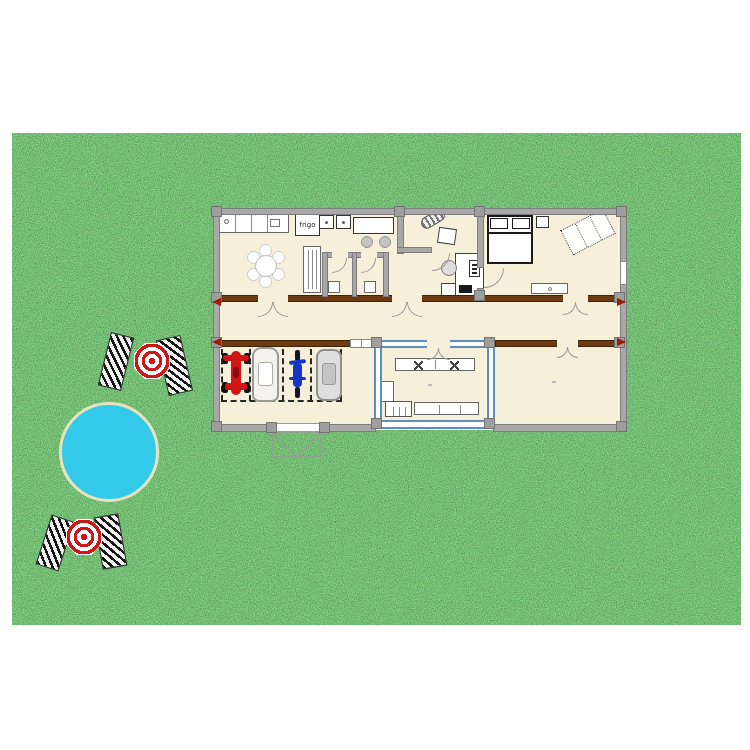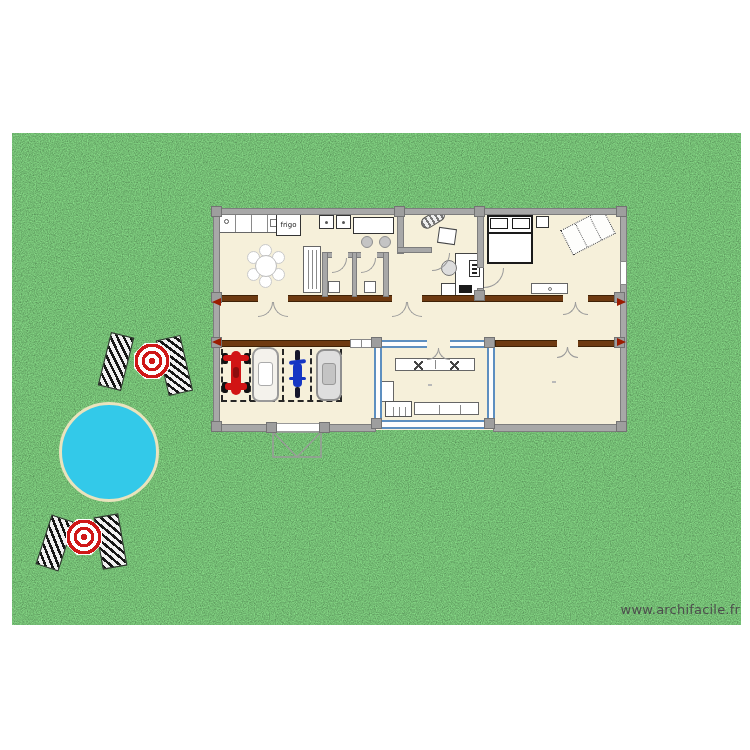--- a/index.html
+++ b/index.html
@@ -66,21 +66,21 @@
 
   <div class="abs floor" style="left:214px;top:209px;width:412px;height:221px;"></div>
 
   <div class="abs furn" style="left:217px;top:214px;width:72px;height:19px;">
     <div class="abs circle" style="left:6px;top:4px;width:5px;height:5px;border:1px solid #555;"></div>
     <div class="abs vline" style="left:17px;top:0;height:17px;"></div>
     <div class="abs vline" style="left:33px;top:0;height:17px;"></div>
     <div class="abs vline" style="left:49px;top:0;height:17px;"></div>
     <div class="abs" style="left:52px;top:4px;width:10px;height:8px;border:1px solid #777;"></div>
   </div>
-  <div class="abs furn" style="left:276px;top:214px;width:25px;height:22px;border-color:#333;">
+  <div class="abs furn" style="left:295px;top:214px;width:25px;height:22px;border-color:#333;">
     <div class="fridgelabel">frigo</div>
   </div>
   <div class="abs furn" style="left:319px;top:215px;width:15px;height:14px;border-color:#333;">
     <div class="abs circle" style="left:5px;top:5px;width:3px;height:3px;background:#555;"></div>
   </div>
   <div class="abs furn" style="left:336px;top:215px;width:15px;height:14px;border-color:#333;">
     <div class="abs circle" style="left:5px;top:5px;width:3px;height:3px;background:#555;"></div>
   </div>
   <div class="abs furn" style="left:353px;top:217px;width:41px;height:17px;border-color:#333;"></div>
   <div class="abs circle" style="left:361px;top:236px;width:12px;height:12px;background:#c4c4c4;border:1px solid #8e8e8e;"></div>
@@ -256,15 +256,14 @@
   <div class="abs post" style="left:371px;top:418px;"></div>
   <div class="abs post" style="left:484px;top:418px;"></div>
   <div class="abs post" style="left:266px;top:422px;"></div>
   <div class="abs post" style="left:319px;top:422px;"></div>
 
   <div class="abs arrowL" style="left:212px;top:298px;"></div>
   <div class="abs arrowL" style="left:212px;top:338px;"></div>
   <div class="abs arrowR" style="left:617px;top:298px;"></div>
   <div class="abs arrowR" style="left:617px;top:338px;"></div>
 
-  <div class="abs watermark" style="left:0;top:602px;width:740px;">www.archifacile.fr</div>
 
 </div>
 
 </body></html>

